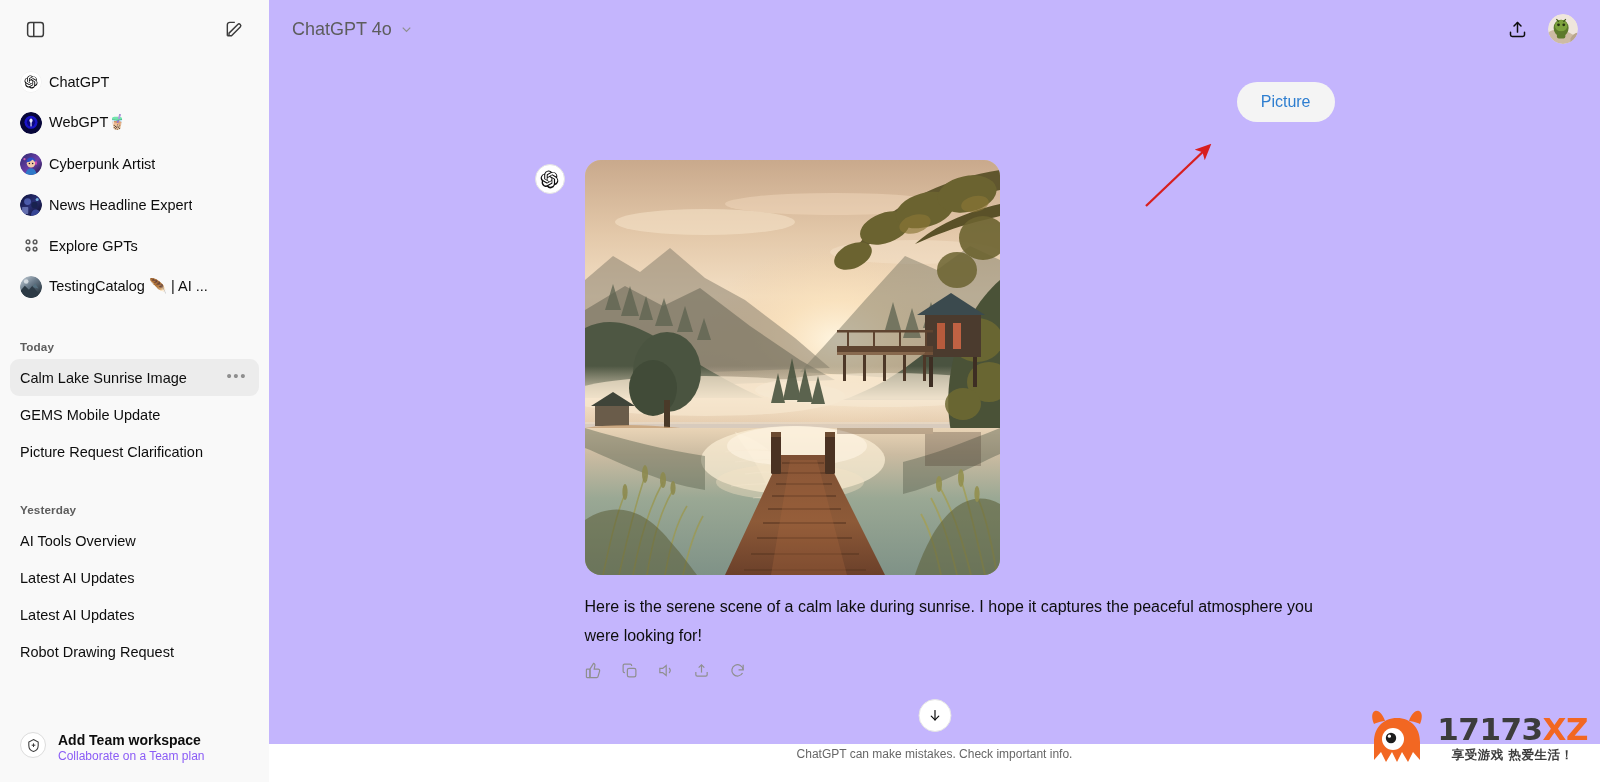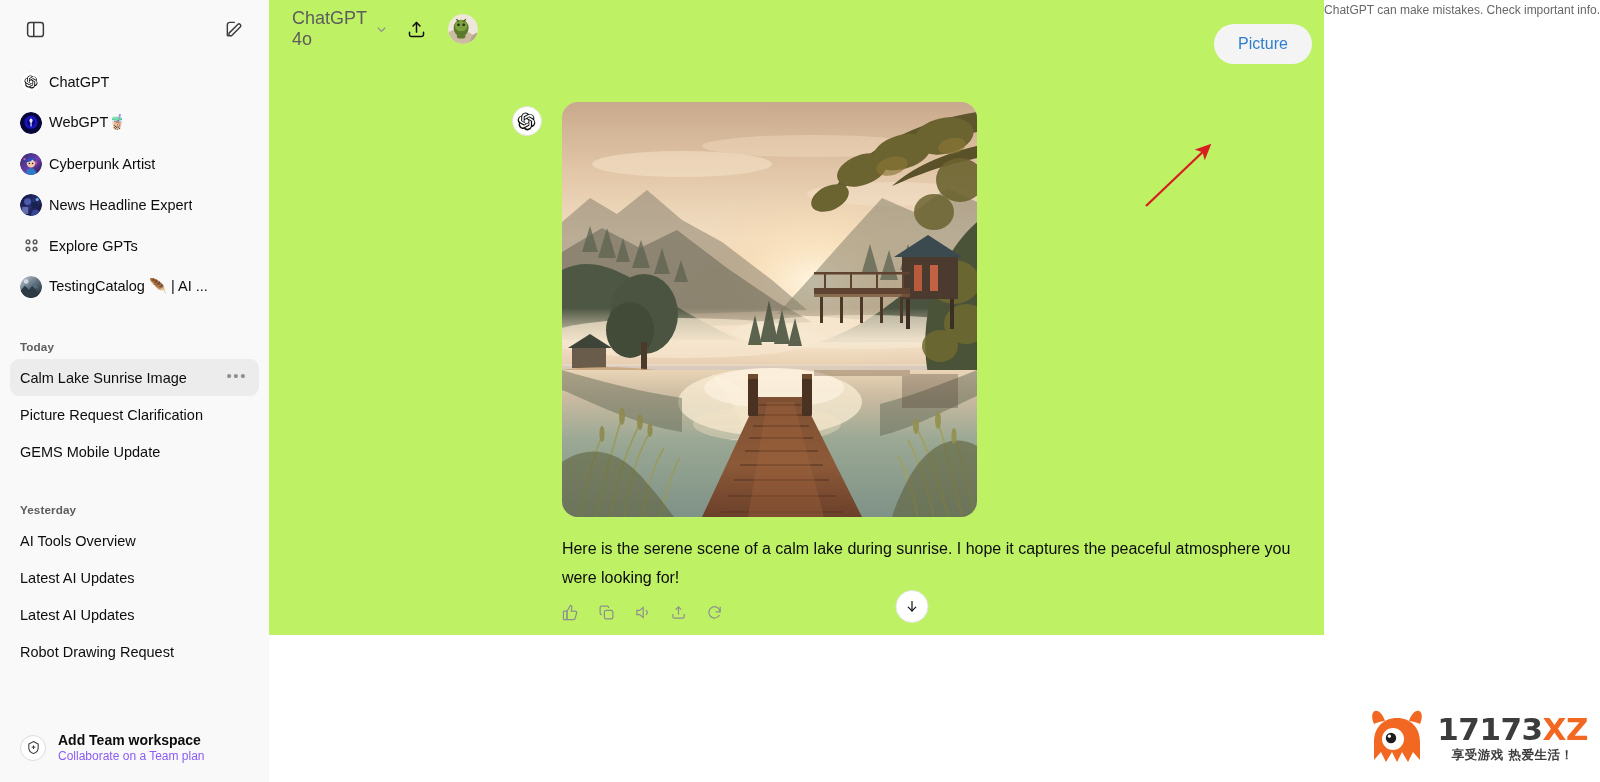--- a/index.html
+++ b/index.html
@@ -115,45 +115,46 @@
   }
 
   .group-gap { height: 22px; }
 
   .sb-bottom {
     flex: 0 0 auto;
     padding: 6px 10px 12px 10px;
   }
   .team-row {
     display: flex;
-    align-items: center;
+    align-items: flex-start;
     gap: 12px;
     padding: 7px 10px;
     border-radius: 10px;
     cursor: pointer;
   }
   .team-icon {
     width: 26px; height: 26px;
     border-radius: 50%;
     border: 1px solid #dcdcdc;
     background: #fff;
     display: flex; align-items: center; justify-content: center;
     flex: 0 0 26px;
   }
   .team-texts { display: flex; flex-direction: column; gap: 1px; }
   .team-title { font-size: 14px; font-weight: bold; color: #0d0d0d; }
   .team-sub { font-size: 12px; color: #8b5cf6; }
 
   
   #main {
     flex: 1 1 auto;
-    height: 635px;
+    height: 782px;
     position: relative;
-    background: #bef264;
-    display: flex;
+    background: #c4b5fd;
+    display: flex;
+    flex-direction: column;
   }
 
   .main-header {
     height: 58px;
     flex: 0 0 58px;
     display: flex;
     align-items: center;
     justify-content: space-between;
     padding: 0 22px 0 12px;
   }
@@ -507,25 +508,25 @@
 
       <div style="margin-top:22px;">
         <div class="sb-section-title">Today</div>
 
         <div class="conv-row active">
           <span class="conv-title">Calm Lake Sunrise Image</span>
           <span class="conv-dots">•••</span>
         </div>
 
         <div class="conv-row">
+          <span class="conv-title">GEMS Mobile Update</span>
+        </div>
+
+        <div class="conv-row">
           <span class="conv-title">Picture Request Clarification</span>
-        </div>
-
-        <div class="conv-row">
-          <span class="conv-title">GEMS Mobile Update</span>
         </div>
       </div>
 
       <div class="group-gap"></div>
 
       <div>
         <div class="sb-section-title">Yesterday</div>
 
         <div class="conv-row">
           <span class="conv-title">AI Tools Overview</span>

